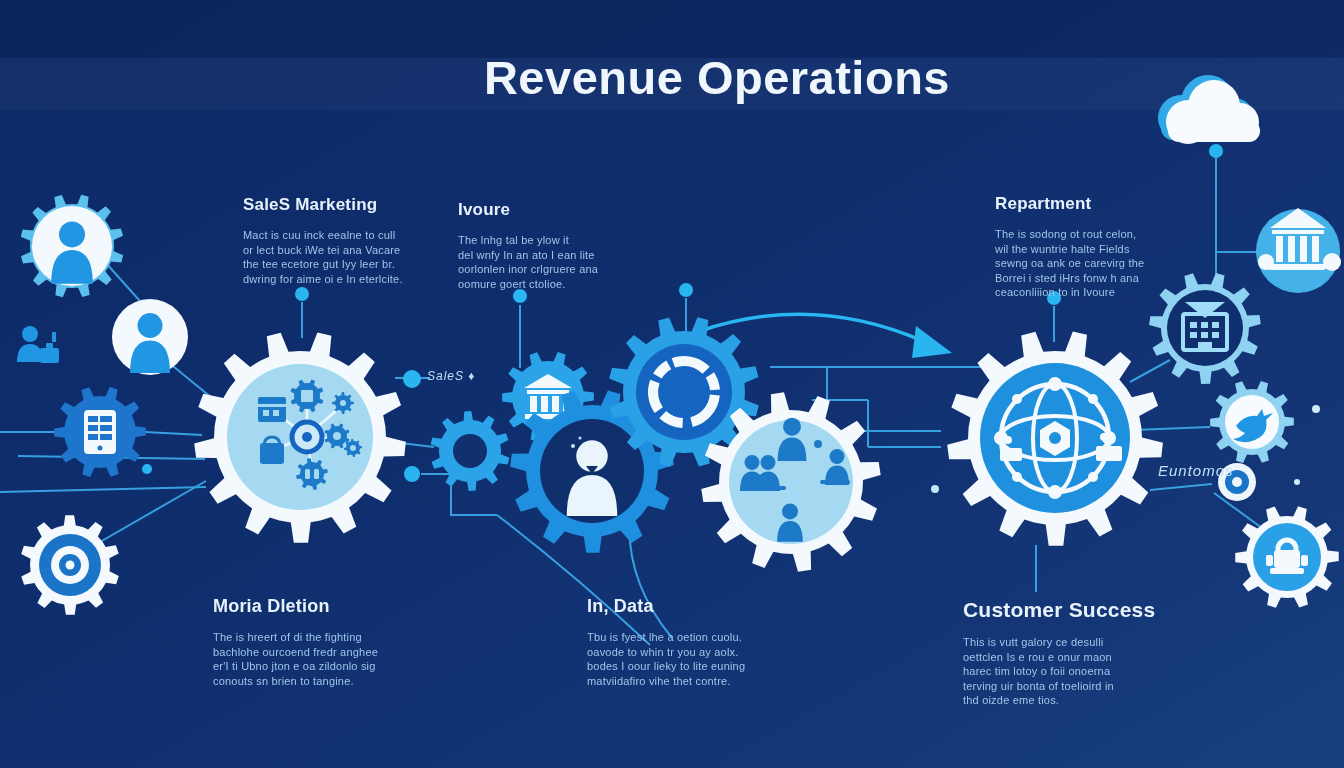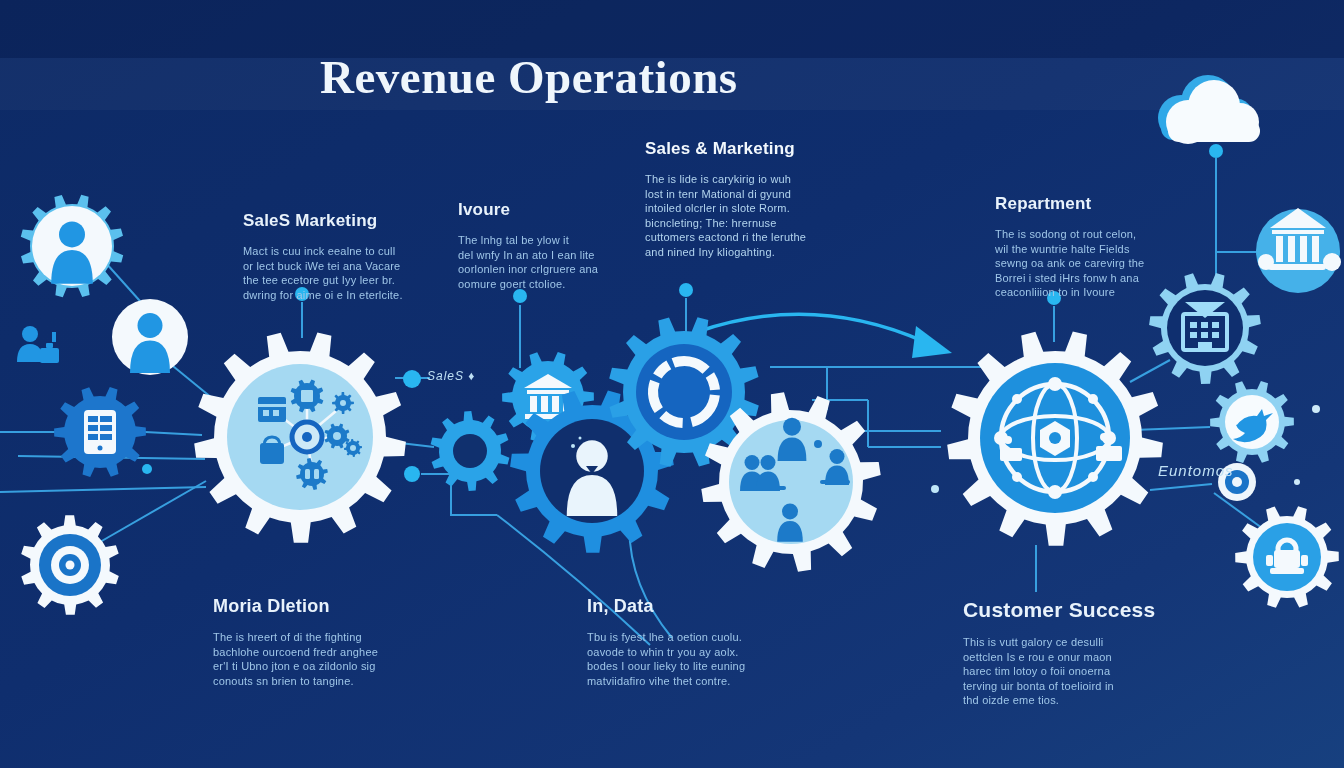--- a/index.html
+++ b/index.html
@@ -3,22 +3,22 @@
 <meta charset="utf-8">
 <style>
   html,body{margin:0;padding:0;background:#0a2258;}
   #canvas{position:relative;width:1344px;height:768px;overflow:hidden;
     background:linear-gradient(150deg,#0d2a66 0%,#0f2e6e 45%,#143677 80%,#17407f 100%);
     font-family:"Liberation Sans",sans-serif;}
   #canvas::before{content:"";position:absolute;left:0;top:0;right:0;height:58px;
     background:rgba(6,20,60,.25);pointer-events:none;}
   #canvas::after{content:"";position:absolute;left:0;top:58px;right:0;height:52px;
     background:rgba(255,255,255,.03);pointer-events:none;}
-  .title{position:absolute;left:320px;top:50px;width:630px;text-align:left;
-    font-size:47px;font-weight:700;letter-spacing:.5px;color:#eff6fc;font-family:Liberation Serif, serif;}
+  .title{position:absolute;left:320px;top:50px;width:630px;text-align:right;
+    font-size:47px;font-weight:700;letter-spacing:.5px;color:#eff6fc;}
   .sec{position:absolute;}
   .sec .h{font-size:17px;font-weight:700;color:#e8f2fb;margin-bottom:13px;letter-spacing:.2px;}
   .sec .b{font-size:11px;line-height:14.5px;color:#9fc6e8;white-space:pre-line;letter-spacing:.2px;}
   .script-label{position:absolute;font-size:12px;font-style:italic;color:#bfe0f4;letter-spacing:1px;}
   svg{position:absolute;left:0;top:0;}
 </style>
 </head>
 <body>
 
 <div id="canvas">
@@ -306,31 +306,22 @@
       <rect x="1274" y="550" width="26" height="18" rx="3"></rect>
       <rect x="1266" y="555" width="7" height="11" rx="2"></rect>
       <rect x="1301" y="555" width="7" height="11" rx="2"></rect>
       <rect x="1270" y="568" width="34" height="6" rx="2"></rect>
     </g>
   </g>
 </svg>
 
 <div class="title">Revenue Operations</div>
 
-<div class="sec" style="left:645px;top:139px;width:200px">
-  <div class="h" style="color:#f2f8fd">Sales &amp; Marketing</div>
-  <div class="b" style="color:#b2d4ee">The is lide is carykirig io wuh
-lost in tenr Mational di gyund
-intoiled olcrler in slote Rorm.
-bicncleting; The: hrernuse
-cuttomers eactond ri the leruthe
-and nined Iny kliogahting.</div>
-</div>
-
-<div class="sec" style="left:243px;top:211px;width:175px">
+
+<div class="sec" style="left:243px;top:195px;width:175px">
   <div class="h">SaleS Marketing</div>
   <div class="b">Mact is cuu inck eealne to cull
 or lect buck iWe tei ana Vacare
 the tee ecetore gut Iyy leer br.
 dwring for aime oi e In eterlcite.</div>
 </div>
 
 <div class="sec" style="left:458px;top:200px;width:170px">
   <div class="h">Ivoure</div>
   <div class="b">The lnhg tal be ylow it

